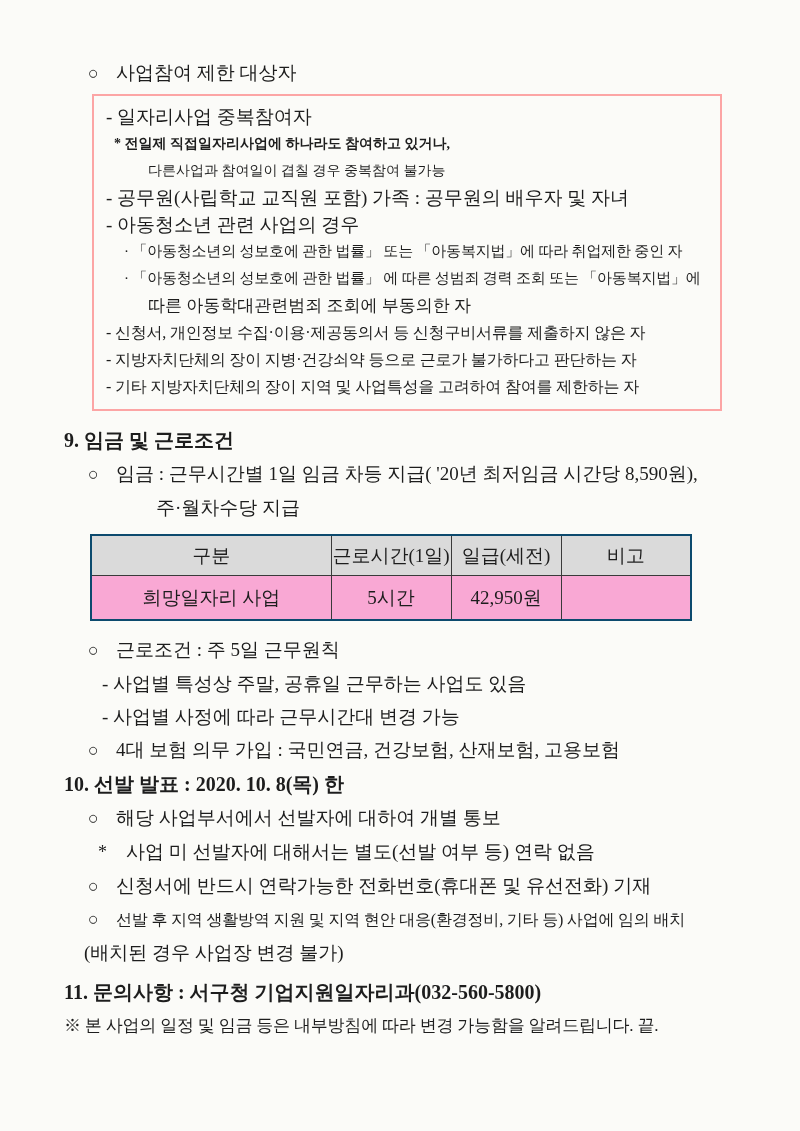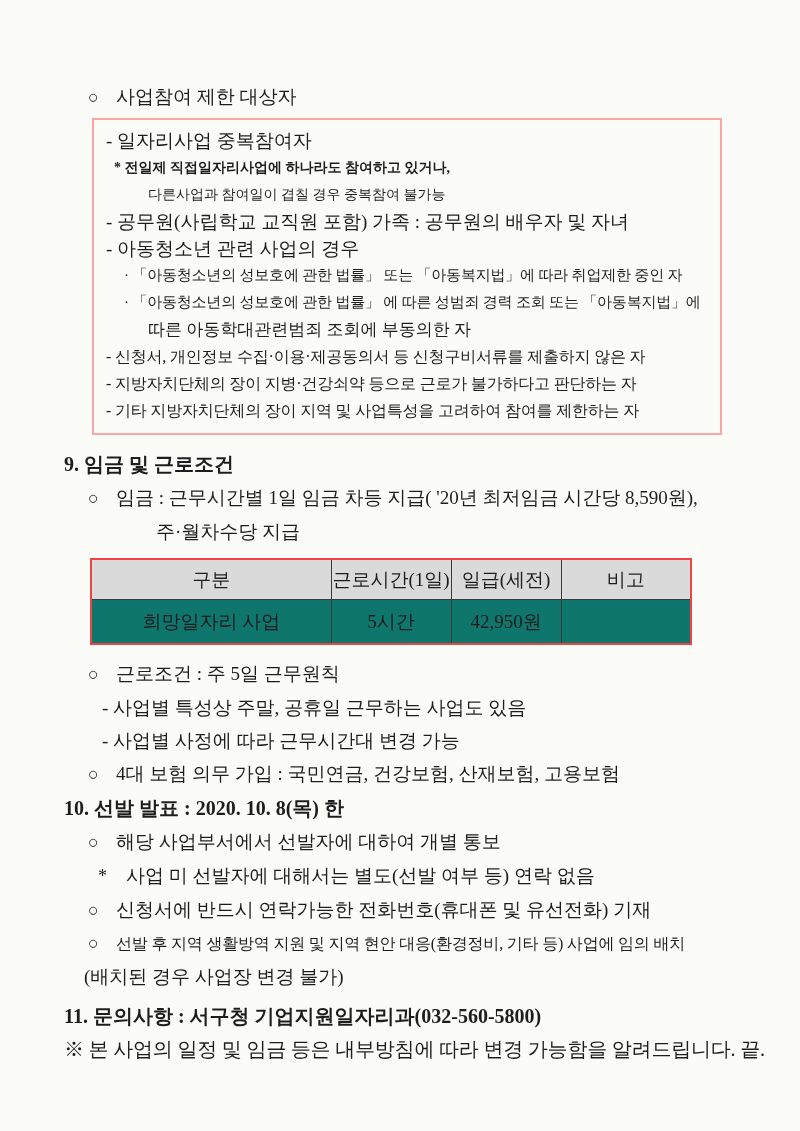--- a/index.html
+++ b/index.html
@@ -6,21 +6,21 @@
   body {
     width: 800px; height: 1131px;
     background: #fbfbf8;
     color: #1d1d1d;
     font-family: "Liberation Serif", "DejaVu Serif", serif;
     overflow: hidden;
   }
   .page {
     box-sizing: border-box;
     width: 788px; height: 1131px;
-    padding: 80px 36px 0 64px;
+    padding: 56px 36px 0 64px;
   }
   .l {
     white-space: nowrap;
     font-size: 19px;
     line-height: 33px;
   }
   .bullet {
     display: inline-block;
     width: 28px;
     font-size: 18px;
@@ -59,39 +59,39 @@
     font-weight: bold;
     line-height: 34px;
     white-space: nowrap;
   }
   .sec9 { margin-top: 12px; }
 
   
   table.wage {
     margin: 10px 15px 0 26px;
     border-collapse: collapse;
-    border: 2px solid #ef4444;
+    border: 2px solid #0c4a6e;
     table-layout: fixed;
     width: 600px;
   }
   table.wage th, table.wage td {
     border: 1px solid #3a3a3a;
     text-align: center;
     font-size: 19px;
     font-weight: normal;
     padding: 0;
     white-space: nowrap;
     overflow: hidden;
   }
   table.wage th { height: 39px; background: #dadada; }
-  table.wage td { height: 43px; background: #0f766e; }
+  table.wage td { height: 43px; background: #f9a8d4; }
 
   .gap-sm { margin-top: 12px; }
   .tight { font-size: 16px; letter-spacing: -0.2px; }
-  .footnote { font-size: 20px; letter-spacing: -0.2px; }
+  .footnote { font-size: 17px; letter-spacing: -0.2px; }
   .contact { margin-top: 6px; }
 </style>
 </head>
 <body>
 
 <div class="page">
 
   <div class="l ml24">
     <span class="bullet">○</span><span>사업참여 제한 대상자</span>
   </div>

